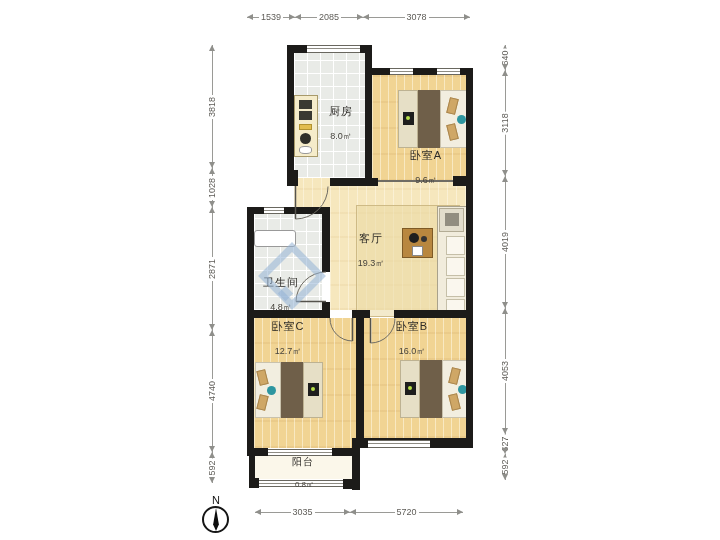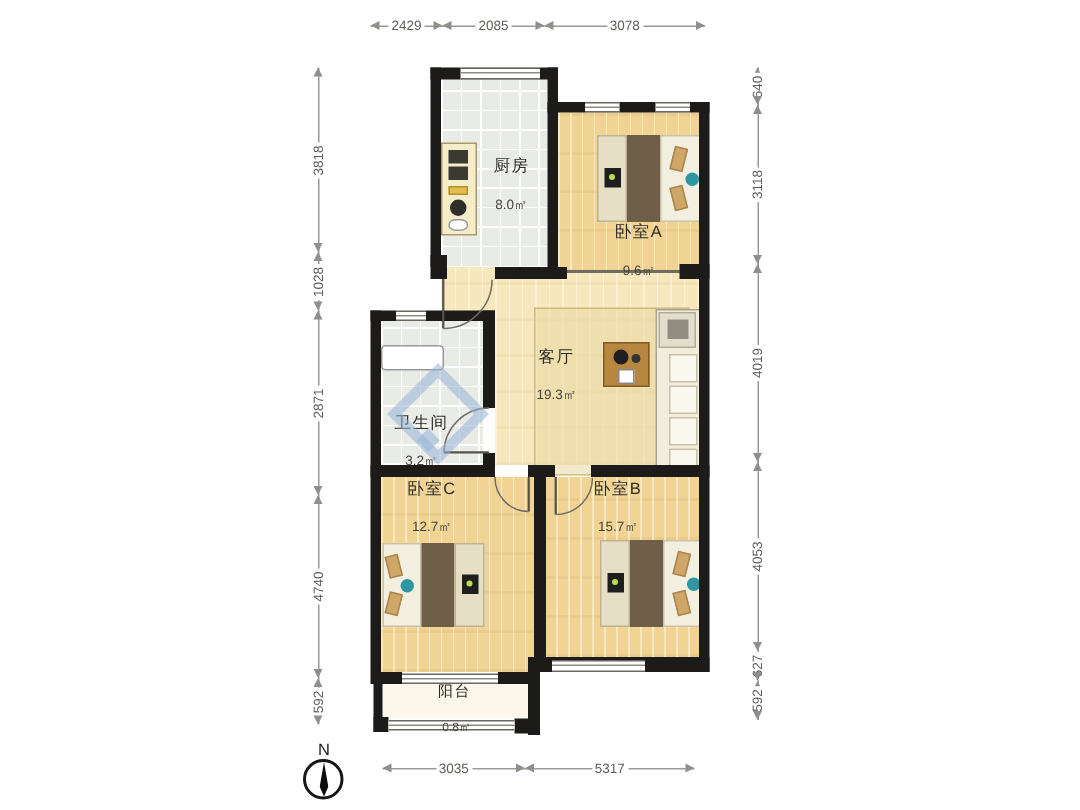--- a/index.html
+++ b/index.html
@@ -199,50 +199,50 @@
   <div class="room-label" style="left:426px;top:149px;">
     <div class="nm">卧室A</div>
     <div class="ar">9.6㎡</div>
   </div>
   <div class="room-label" style="left:371px;top:232px;">
     <div class="nm">客厅</div>
     <div class="ar">19.3㎡</div>
   </div>
   <div class="room-label" style="left:281px;top:276px;">
     <div class="nm">卫生间</div>
-    <div class="ar">3.2㎡</div>
+    <div class="ar">4.8㎡</div>
   </div>
   <div class="room-label" style="left:288px;top:320px;">
     <div class="nm">卧室C</div>
     <div class="ar">12.7㎡</div>
   </div>
   <div class="room-label" style="left:412px;top:320px;">
     <div class="nm">卧室B</div>
-    <div class="ar">15.7㎡</div>
+    <div class="ar">16.0㎡</div>
   </div>
   <div class="room-label small" style="left:303px;top:456px;text-align:right;">
     <div class="nm">阳台</div>
     <div class="ar">0.8㎡</div>
   </div>
 
   <div class="dim-h" style="left:247px;top:17px;width:48px;">
-    <span class="dlh">2429</span>
+    <span class="dlh">1539</span>
     </div>
   <div class="dim-h" style="left:295px;top:17px;width:68px;">
     <span class="dlh">2085</span>
     </div>
   <div class="dim-h" style="left:363px;top:17px;width:107px;">
     <span class="dlh">3078</span>
     </div>
 
   <div class="dim-h" style="left:255px;top:512px;width:95px;">
     <span class="dlh">3035</span>
     </div>
   <div class="dim-h" style="left:350px;top:512px;width:113px;">
-    <span class="dlh">5317</span>
+    <span class="dlh">5720</span>
     </div>
 
   <div class="dim-v" style="left:212px;top:45px;height:123px;">
     <span class="dlv">3818</span>
     </div>
   <div class="dim-v" style="left:212px;top:168px;height:39px;">
     <span class="dlv">1028</span>
     </div>
   <div class="dim-v" style="left:212px;top:207px;height:123px;">
     <span class="dlv">2871</span>

